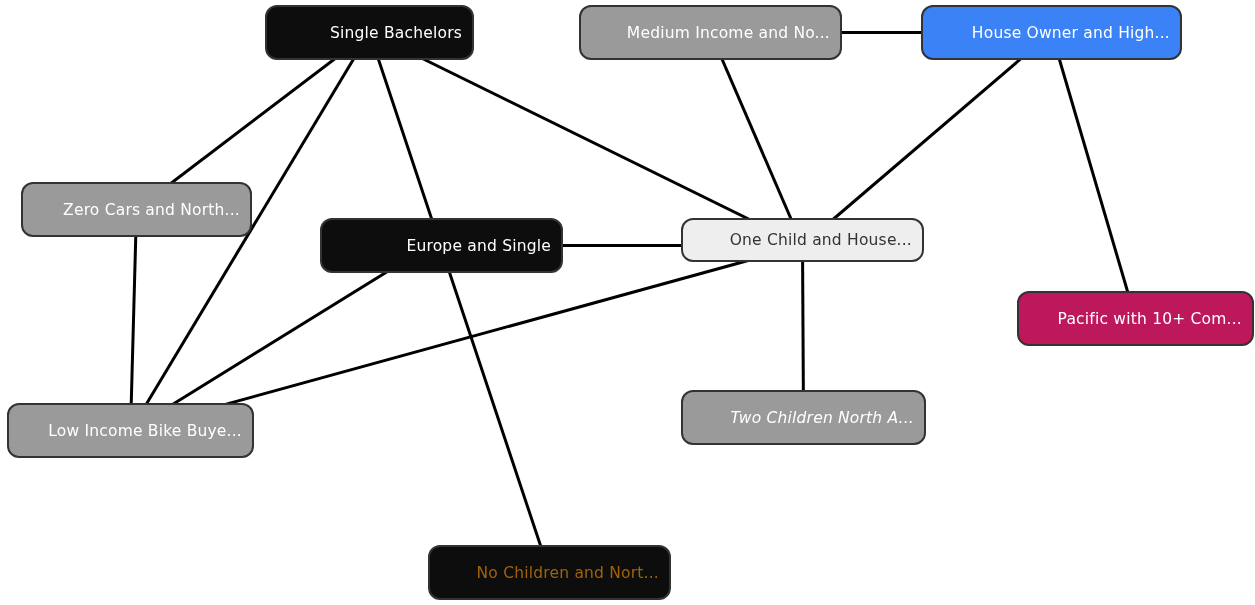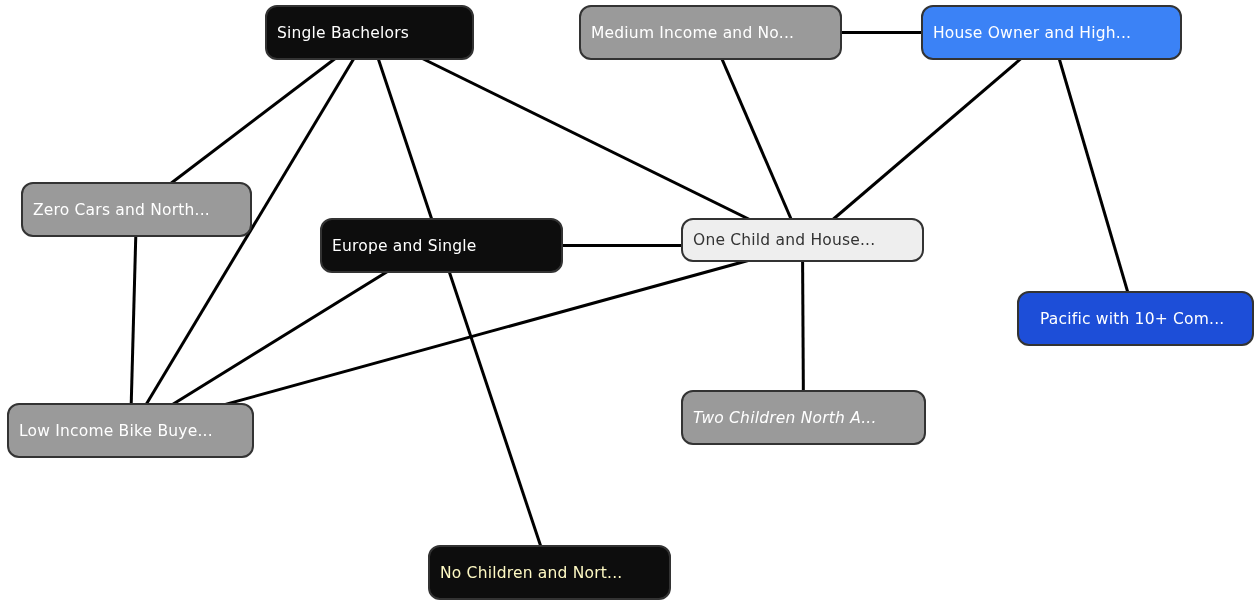--- a/index.html
+++ b/index.html
@@ -20,21 +20,21 @@
     left: 0;
     top: 0;
     width: 1255px;
     height: 605px;
   }
   .node {
     position: absolute;
     box-sizing: border-box;
     display: flex;
     align-items: center;
-    justify-content: flex-start;
+    justify-content: flex-end;
     border: 2px solid #be185d;
     border-radius: 12px;
     font-size: 15.5px;
     letter-spacing: 0.2px;
     text-align: center;
     padding: 0 10px;
     white-space: nowrap;
     overflow: hidden;
   }
   .node-label {
@@ -72,26 +72,26 @@
       </div>
       <div class="node" style="left: 21px; top: 182px; width: 231px; height: 55px; background: rgb(154, 154, 154); color: rgb(255, 255, 255); border-color: rgb(51, 51, 51);">
         <span class="node-label">Zero Cars and North...</span>
       </div>
       <div class="node" style="left: 320px; top: 218px; width: 243px; height: 55px; background: rgb(13, 13, 13); color: rgb(255, 255, 255); border-color: rgb(51, 51, 51);">
         <span class="node-label">Europe and Single</span>
       </div>
       <div class="node" style="left: 681px; top: 218px; width: 243px; height: 44px; background: rgb(238, 238, 238); color: rgb(51, 51, 51); border-color: rgb(51, 51, 51);">
         <span class="node-label">One Child and House...</span>
       </div>
-      <div class="node" style="left: 1017px; top: 291px; width: 237px; height: 55px; background: #1d4ed8; color: rgb(255, 255, 255); border-color: rgb(51, 51, 51); padding-left: 21px;">
+      <div class="node" style="left: 1017px; top: 291px; width: 237px; height: 55px; background: #be185d; color: rgb(255, 255, 255); border-color: rgb(51, 51, 51); padding-left: 21px;">
         <span class="node-label">Pacific with 10+ Com...</span>
       </div>
       <div class="node" style="left: 681px; top: 390px; width: 245px; height: 55px; background: rgb(154, 154, 154); color: rgb(255, 255, 255); border-color: rgb(51, 51, 51); font-style: italic;">
         <span class="node-label">Two Children North A...</span>
       </div>
       <div class="node" style="left: 7px; top: 403px; width: 247px; height: 55px; background: rgb(154, 154, 154); color: rgb(255, 255, 255); border-color: rgb(51, 51, 51);">
         <span class="node-label">Low Income Bike Buye...</span>
       </div>
-      <div class="node" style="left: 428px; top: 545px; width: 243px; height: 55px; background: rgb(13, 13, 13); color: #fef9c3; border-color: rgb(51, 51, 51);">
+      <div class="node" style="left: 428px; top: 545px; width: 243px; height: 55px; background: rgb(13, 13, 13); color: #a16207; border-color: rgb(51, 51, 51);">
         <span class="node-label">No Children and Nort...</span>
       </div>
     </div>
 </div>
 
 </body></html>

